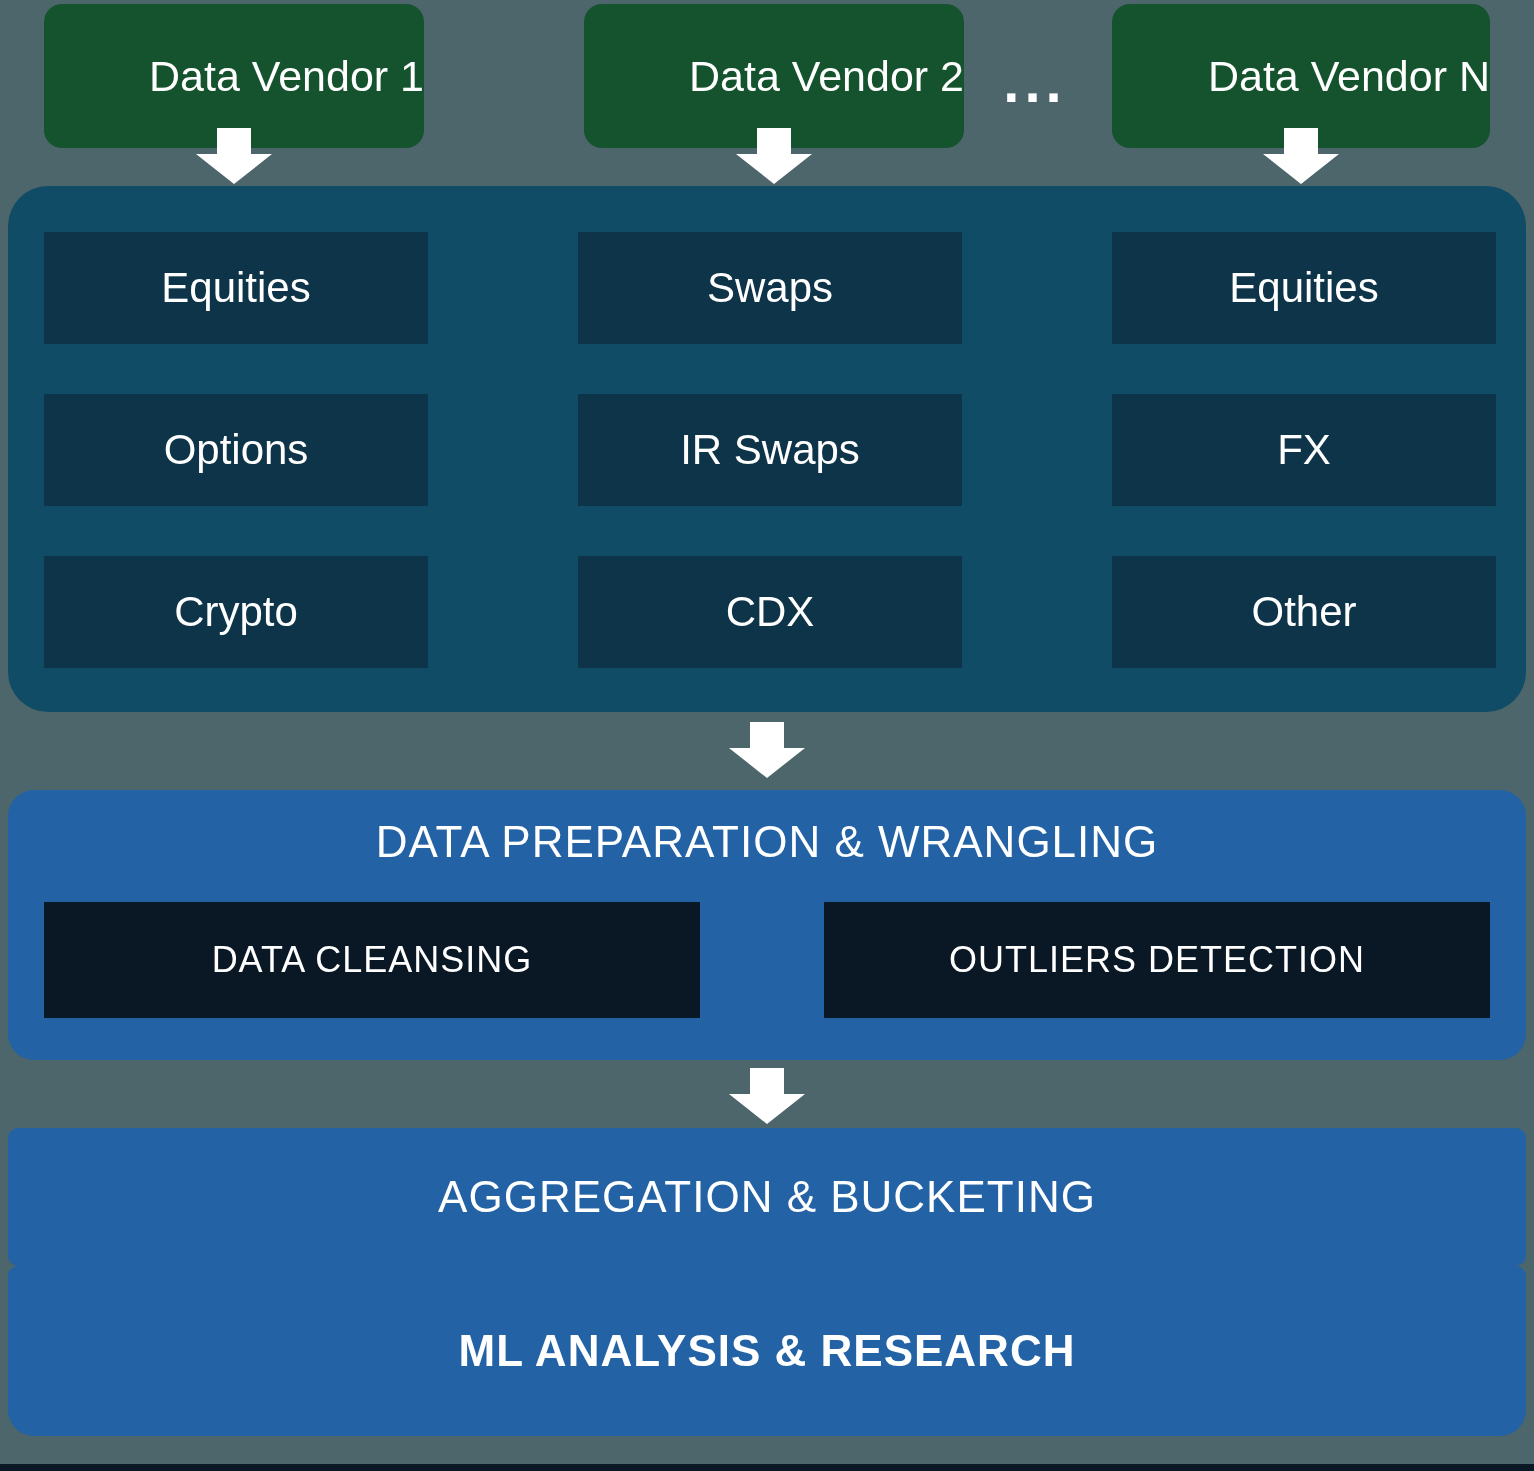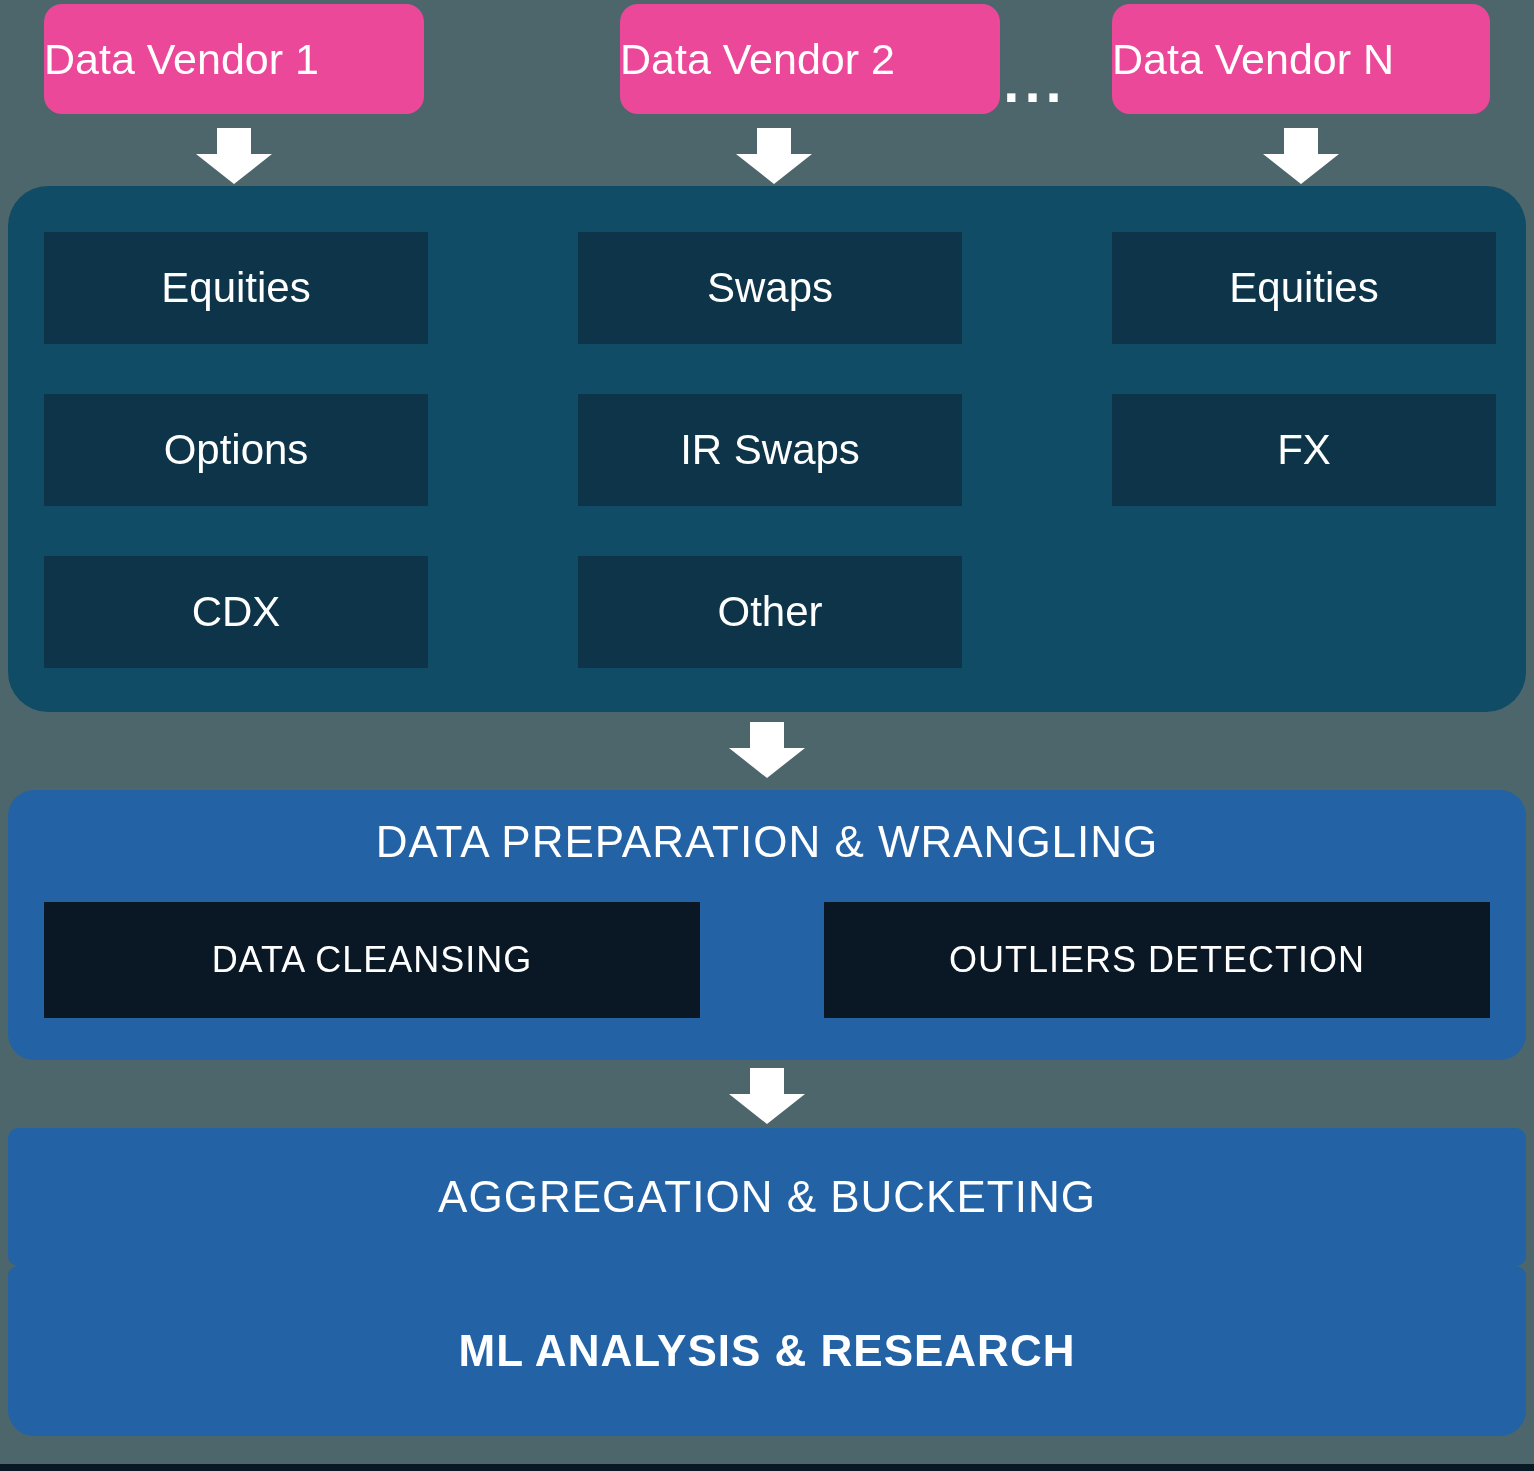--- a/index.html
+++ b/index.html
@@ -7,28 +7,28 @@
     width: 1534px; height: 1471px;
     background: #4d666b;
     font-family: "Liberation Sans", "DejaVu Sans", sans-serif;
     position: relative;
     overflow: hidden;
   }
   .abs { position: absolute; }
 
   
   .vendor {
-    top: 4px; height: 110px; width: 380px;
-    background: #ec4899;
+    top: 4px; height: 144px; width: 380px;
+    background: #14532d;
     border-radius: 18px;
-    display: flex; align-items: center; justify-content: flex-start;
+    display: flex; align-items: center; justify-content: flex-end;
     color: #ffffff; font-size: 43px;
   }
   #vendor-1 { left: 44px; }
-  #vendor-2 { left: 584px; margin-left: 36px; }
+  #vendor-2 { left: 584px; }
   #vendor-n { left: 1112px; width: 378px; }
 
   .ellipsis {
     left: 992px; top: 48px; width: 86px;
     color: #ffffff; font-size: 58px; font-weight: bold;
     letter-spacing: 5px; text-align: center;
   }
 
   
   .arrow { width: 76px; height: 56px; }
@@ -136,20 +136,23 @@
   <div class="asset-box">
     <span>Options</span>
   </div>
   <div class="asset-box">
     <span>IR Swaps</span>
   </div>
   <div class="asset-box">
     <span>FX</span>
   </div>
   <div class="asset-box">
+    <span>Crypto</span>
+  </div>
+  <div class="asset-box">
     <span>CDX</span>
   </div>
   <div class="asset-box">
     <span>Other</span>
   </div>
 </div>
 
 <div id="arrow-a" class="abs arrow">
   <svg viewBox="0 0 76 56">
       <polygon fill="#ffffff" points="21,0 55,0 55,26 76,26 38,56 0,26 21,26"></polygon>

